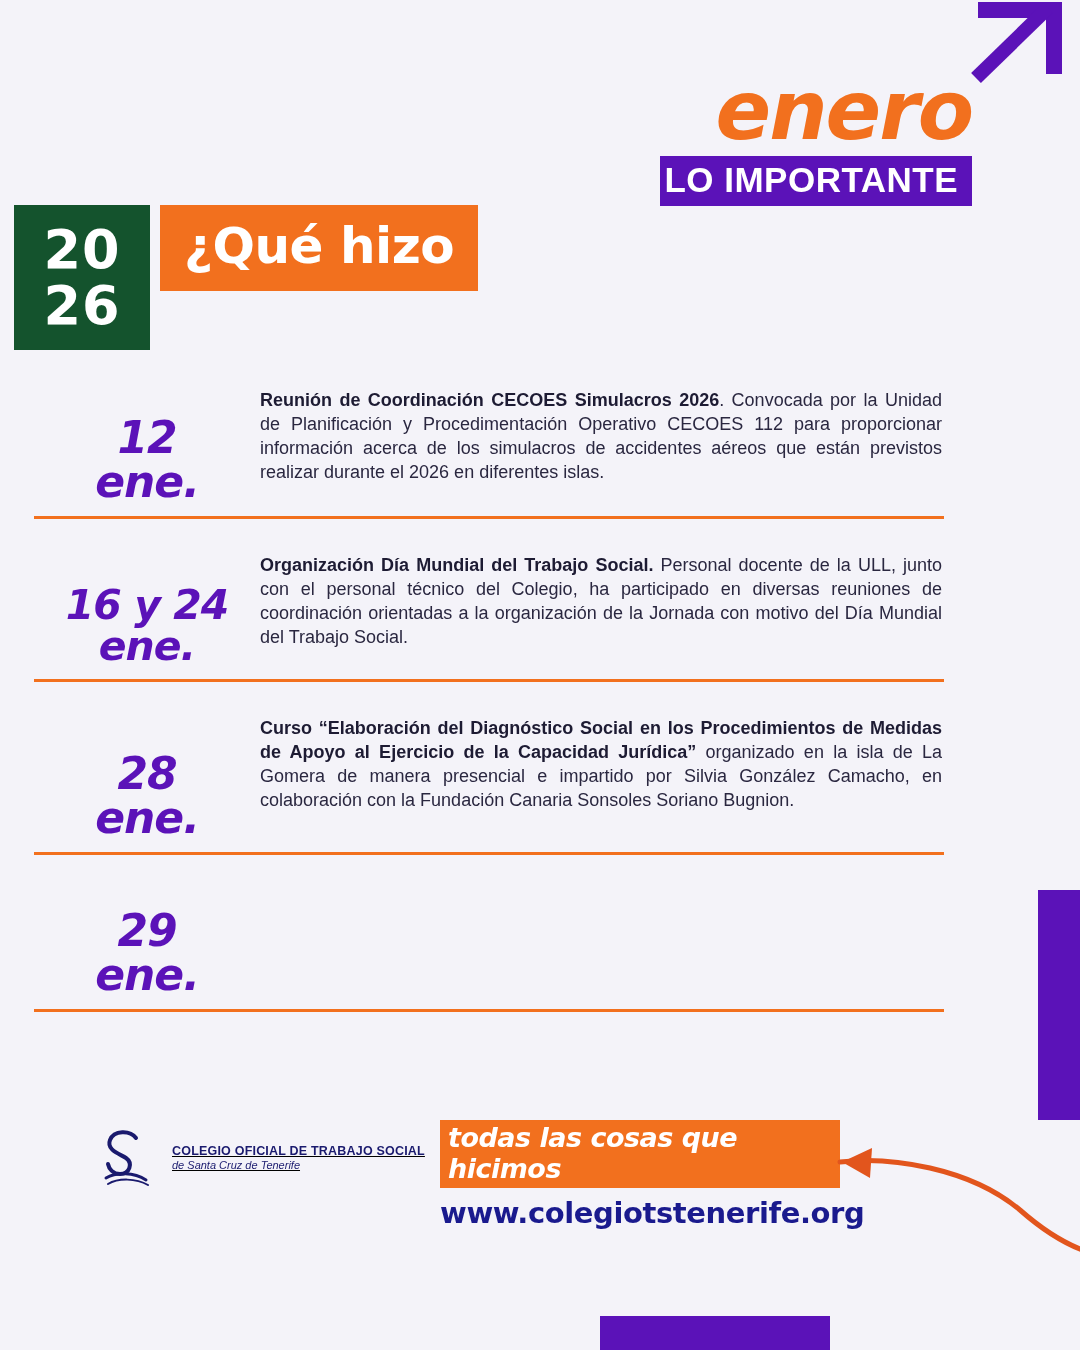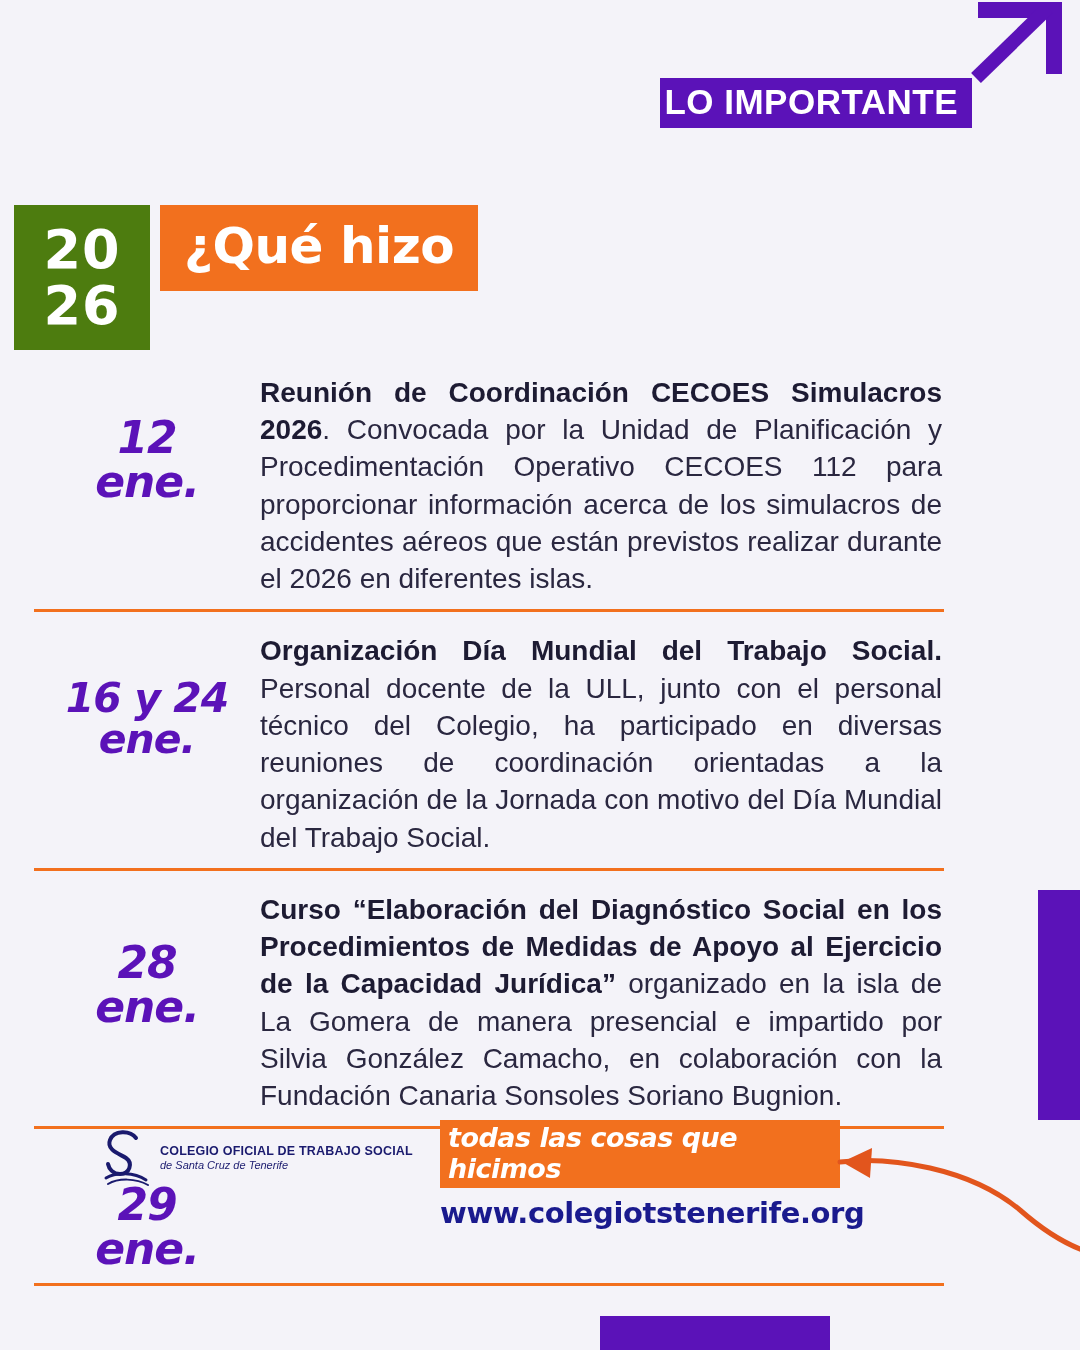--- a/index.html
+++ b/index.html
@@ -67,21 +67,21 @@
     margin-top: 6px;
     text-align: center;
   }
 
   .year-box {
     position: absolute;
     left: 14px;
     top: 205px;
     width: 136px;
     height: 145px;
-    background: #4d7c0f;
+    background: #14532d;
     color: #ffffff;
     font-family: "DejaVu Sans", sans-serif;
     font-weight: bold;
     font-size: 54px;
     line-height: 1.03;
     display: flex;
     flex-direction: column;
     align-items: center;
     justify-content: center;
     letter-spacing: 1px;
@@ -132,25 +132,26 @@
     line-height: 1.0;
     text-align: center;
     padding-top: 34px;
     letter-spacing: -1px;
   }
   .entry .daybox .d-num { display: block; }
   .entry .daybox .d-mon { display: block; }
   .entry .body {
     flex: 1;
     color: #2a2740;
-    font-size: 28px;
+    font-size: 18px;
     line-height: 1.33;
     text-align: justify;
     padding-top: 6px;
     padding-right: 2px;
+    margin-top: 15px;
   }
   .entry .body b {
     font-weight: bold;
     color: #1d1b33;
   }
 
   
   .entry.e2 .daybox { font-size: 41px; }
   .entry.e1 .daybox { padding-top: 48px; }
   .entry.e2 .daybox { padding-top: 52px; }
@@ -164,21 +165,22 @@
     right: 0;
     bottom: 110px;
     height: 130px;
   }
   .logo-wrap {
     position: absolute;
     left: 100px;
     top: 18px;
     display: flex;
     align-items: center;
-    gap: 8px;
+    gap: 20px;
+    text-decoration: underline;
   }
   .logo-mark {
     width: 52px;
     height: 60px;
   }
   .logo-text {
     color: #1a1a6e;
     line-height: 1.15;
   }
   .logo-text .l-top {
@@ -241,20 +243,21 @@
   </g>
   <g stroke="#5b12b8" stroke-width="14" fill="none">
     <line x1="6" y1="78" x2="78" y2="8"></line>
   </g>
 </svg>
 
 <div class="deco-bar-right"></div>
 <div class="deco-bar-bottom"></div>
 
 <div class="header-month">
+  <div class="month">enero</div>
   <div class="important">LO IMPORTANTE</div>
 </div>
 
 <div class="year-box">
   <span>20</span>
   <span>26</span>
 </div>
 
 <div class="title-band">
   <span class="l1">¿Qué hizo</span>

